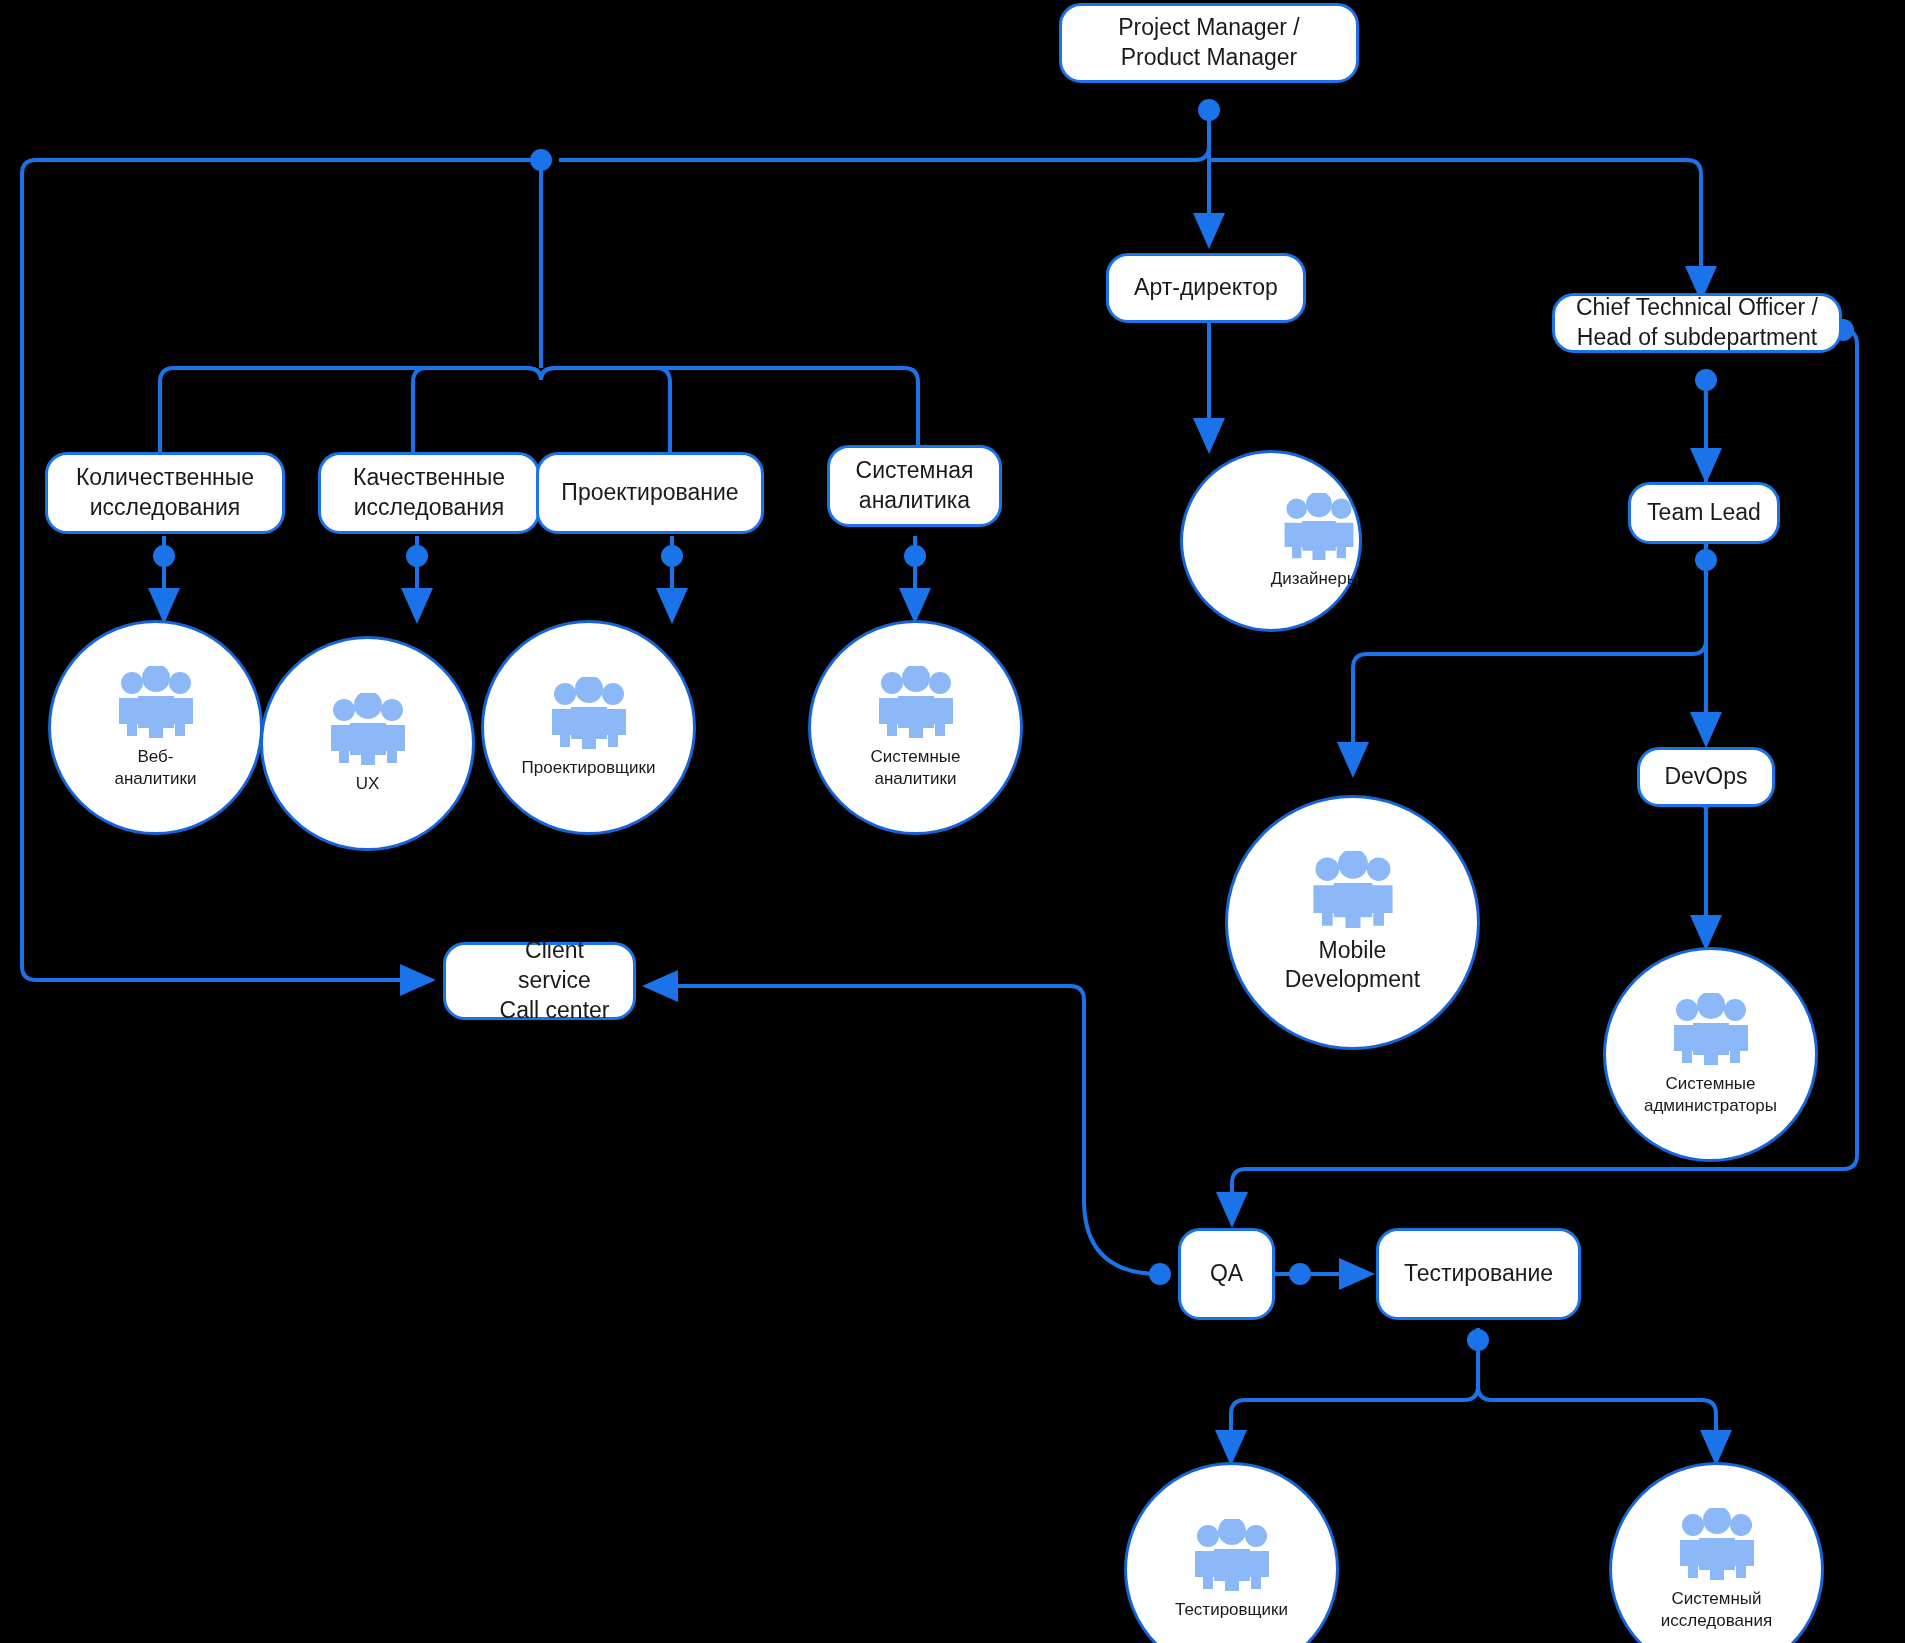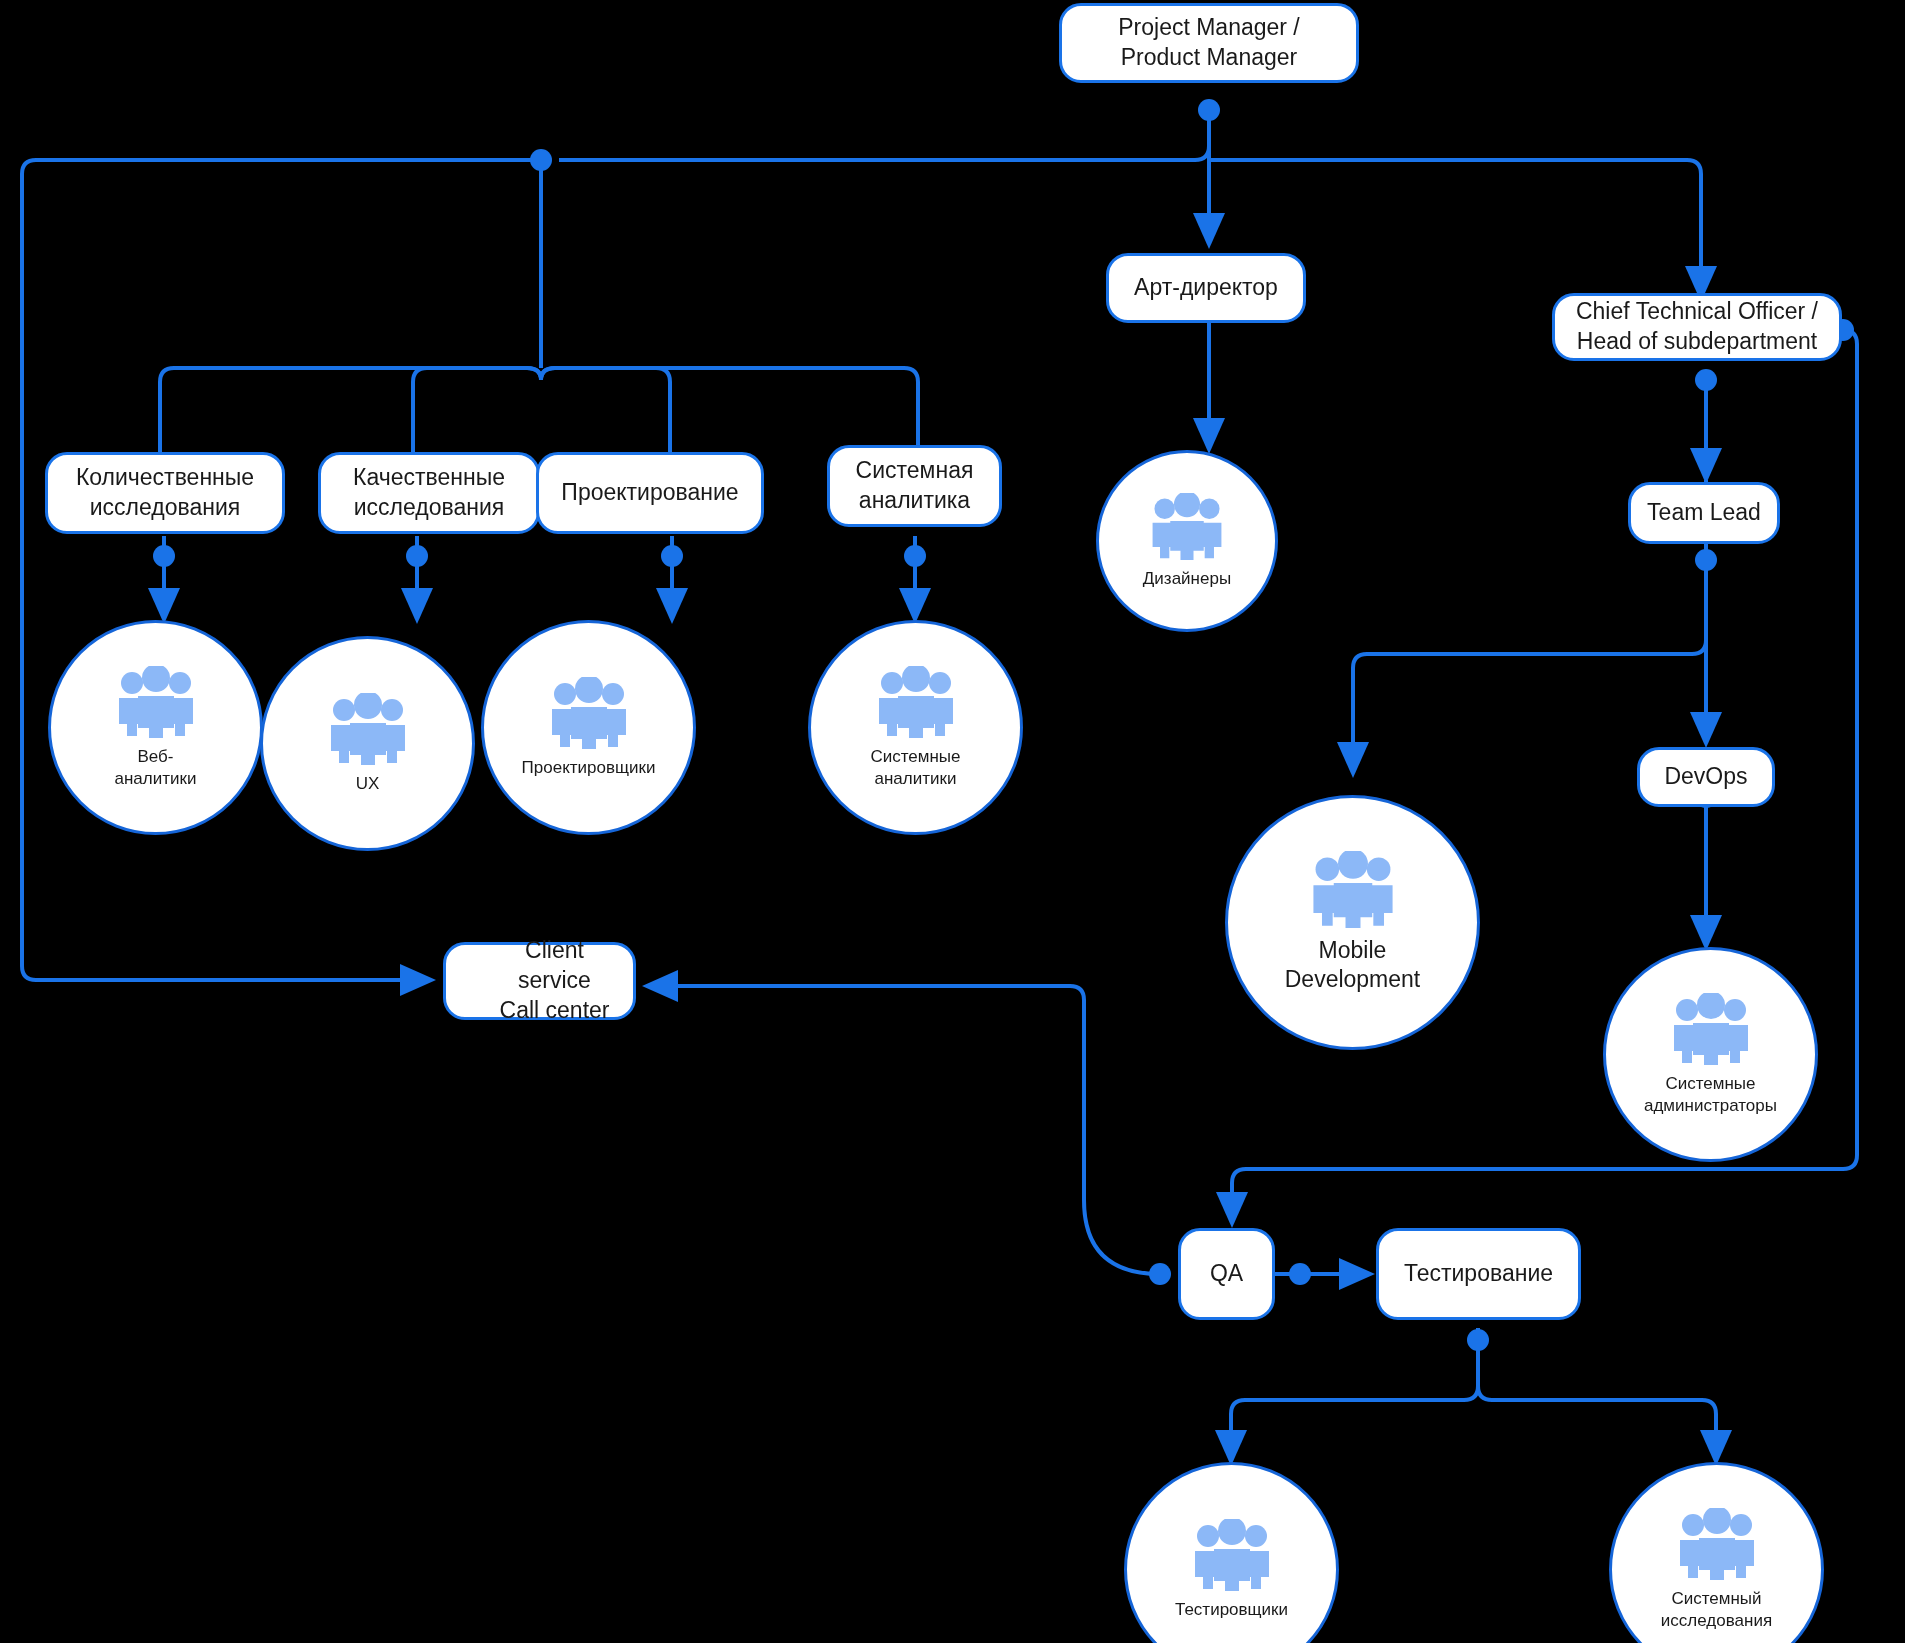--- a/index.html
+++ b/index.html
@@ -132,21 +132,21 @@
 
   <div class="node-box" style="left:1059px; top:3px; width:300px; height:80px;">
     <span>Project Manager /
 Product Manager</span>
   </div>
 
   <div class="node-box" style="left:1106px; top:253px; width:200px; height:70px;">
     <span>Арт-директор</span>
   </div>
 
-  <div class="node-box" style="left:1552px; top:293px; width:290px; height:68px;align-items:center;">
+  <div class="node-box" style="left:1552px; top:293px; width:290px; height:60px;align-items:center;">
     <span>Chief Technical Officer /
 Head of subdepartment</span>
   </div>
 
   <div class="node-box" style="left:1628px; top:482px; width:152px; height:62px;">
     <span>Team Lead</span>
   </div>
 
   <div class="node-box" style="left:1637px; top:747px; width:138px; height:60px;">
     <span>DevOps</span>
@@ -227,21 +227,21 @@
         <path d="M6 32 h26 v26 h-8 v12 h-10 v-12 h-8 z"></path>
       <circle cx="67" cy="17" r="11"></circle>
         <path d="M54 32 h26 v26 h-8 v12 h-10 v-12 h-8 z"></path>
       <circle cx="43" cy="12" r="14"></circle>
         <path d="M25 30 h36 v32 h-11 v10 h-14 v-10 h-11 z"></path>
     </svg>
     <span class="cap">Системные
 аналитики</span>
   </div>
 
-  <div class="node-circle small" style="left:1096px; top:450px; width:182px; height:182px;">
+  <div class="node-circle small" style="left:1180px; top:450px; width:182px; height:182px;align-items:flex-end;">
     <svg class="people-icon" width="80" height="67" viewBox="0 0 86 72" fill="#8cb8f7">
       <circle cx="19" cy="17" r="11"></circle>
         <path d="M6 32 h26 v26 h-8 v12 h-10 v-12 h-8 z"></path>
       <circle cx="67" cy="17" r="11"></circle>
         <path d="M54 32 h26 v26 h-8 v12 h-10 v-12 h-8 z"></path>
       <circle cx="43" cy="12" r="14"></circle>
         <path d="M25 30 h36 v32 h-11 v10 h-14 v-10 h-11 z"></path>
     </svg>
     <span class="cap">Дизайнеры</span>
   </div>

